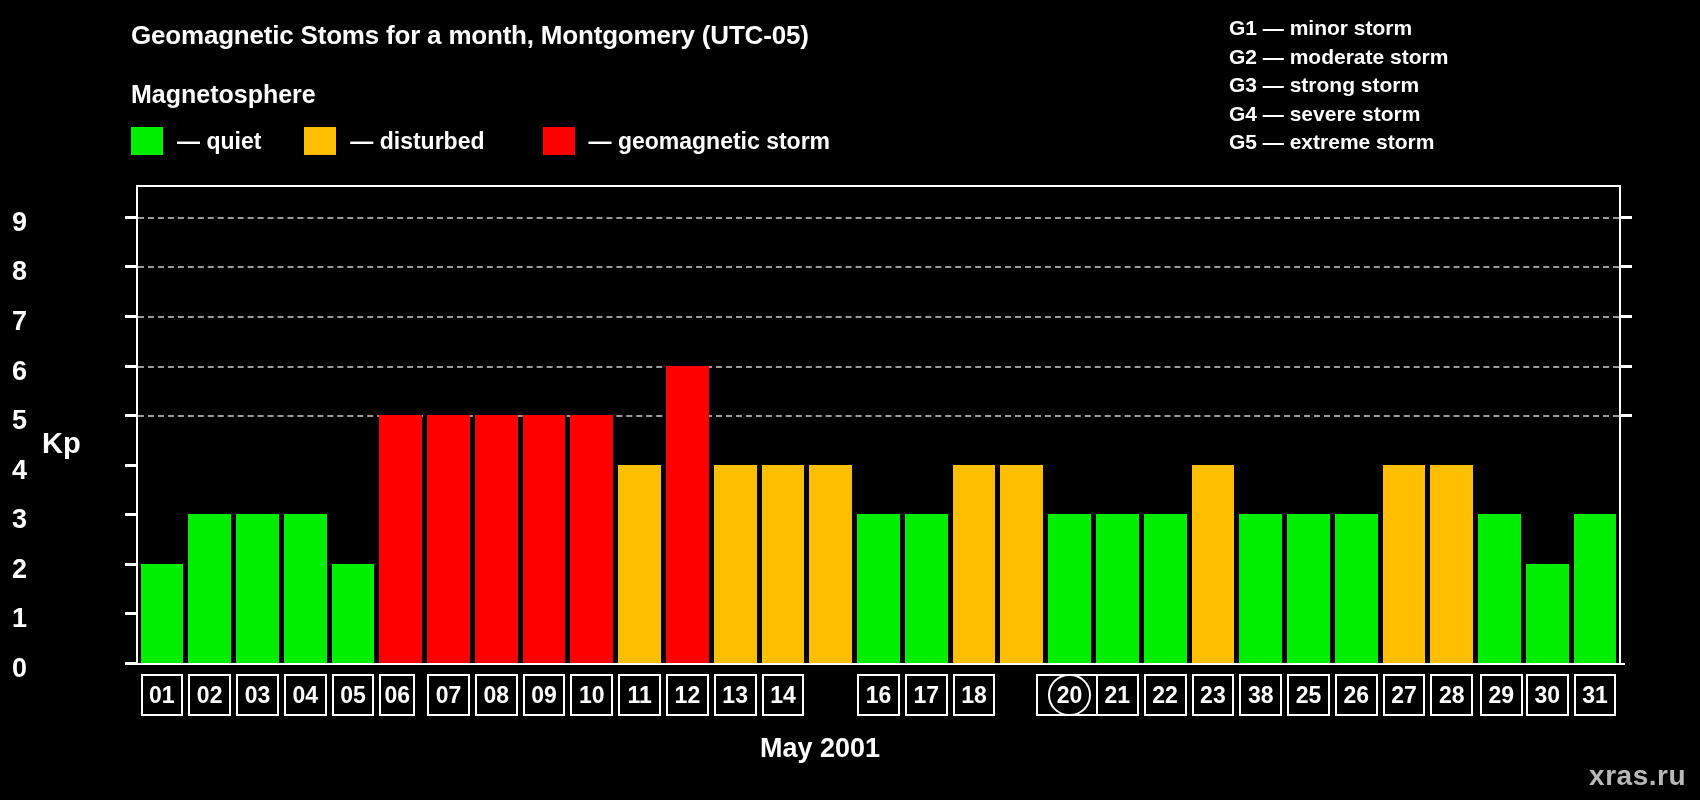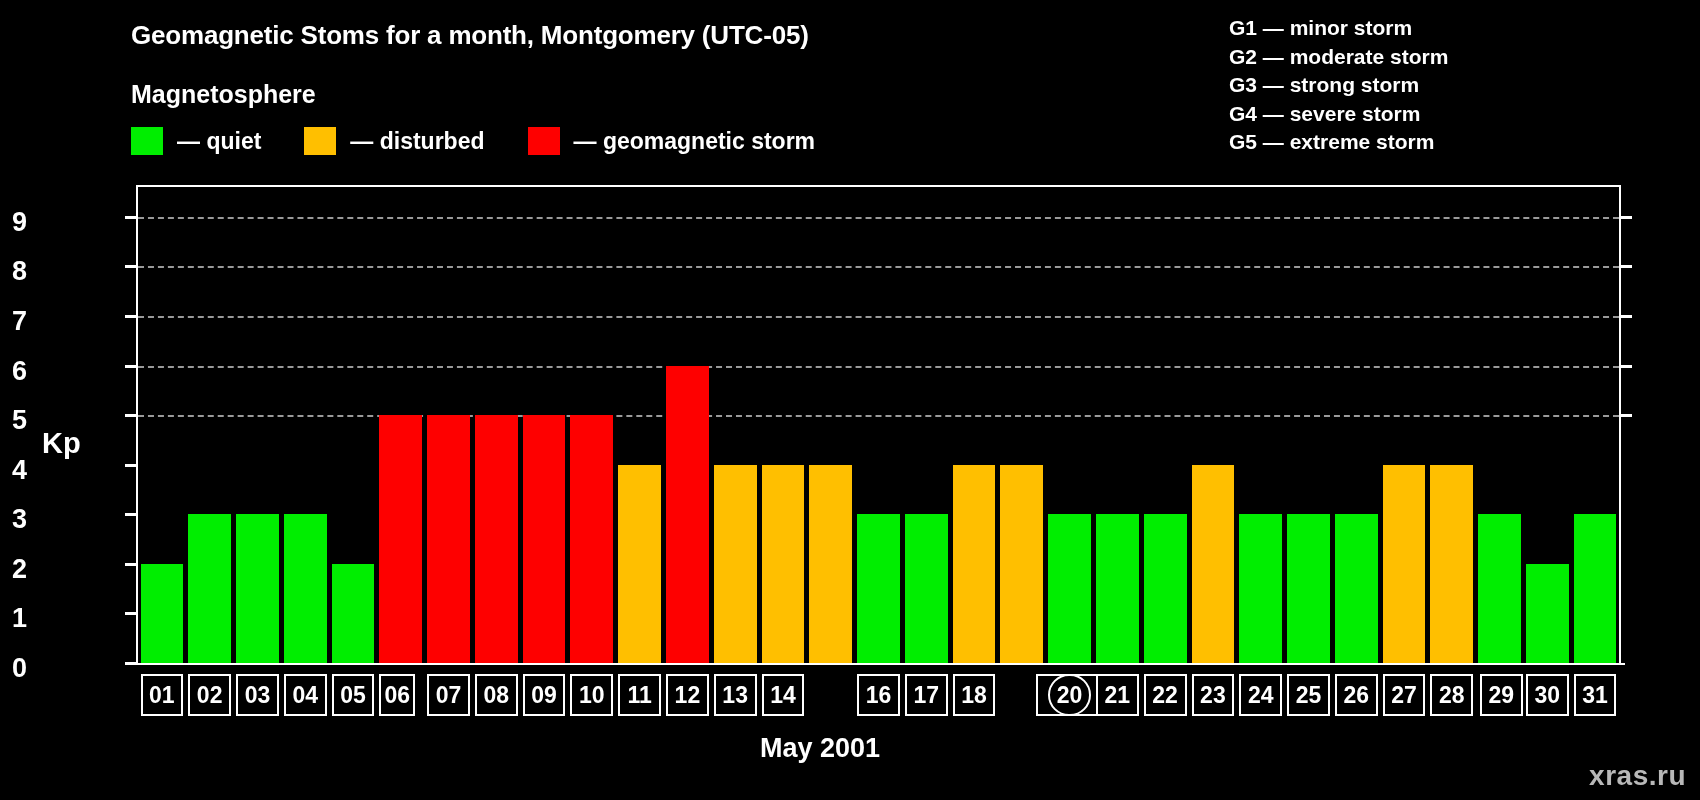--- a/index.html
+++ b/index.html
@@ -49,21 +49,21 @@
     display: block;
   }
   .legend-label {
     font-size: 23px; font-weight: bold;
     color: #ffffff;
     margin-left: 14px;
     white-space: nowrap;
   }
   #li-quiet { margin-right: 0; }
   #li-quiet .legend-label { margin-right: 43px; }
-  #li-disturbed .legend-label { margin-right: 43px; }
+  #li-disturbed .legend-label { margin-right: 58px; }
 
   
   #g-legend {
     position: absolute;
     left: 1229px; top: 14px;
     display: flex; flex-direction: column;
   }
   .g-legend-line {
     font-size: 21px; font-weight: bold;
     color: #ffffff;
@@ -361,21 +361,21 @@
       <div class="daybox" style="left: 623.565px; width: 42.7742px;">14</div>
       <div class="daybox" style="left: 709px; width: 34px; margin-left: 16px;">15</div>
       <div class="daybox" style="left: 719.113px; width: 42.7742px;">16</div>
       <div class="daybox" style="left: 766.887px; width: 42.7742px;">17</div>
       <div class="daybox" style="left: 814.661px; width: 42.7742px;">18</div>
       <div class="daybox" style="left: 898px; width: 63px;">19</div>
       <div class="daybox" style="left: 910.21px; width: 42.7742px; border-radius: 21px;">20</div>
       <div class="daybox" style="left: 957.984px; width: 42.7742px;">21</div>
       <div class="daybox" style="left: 1005.76px; width: 42.7742px;">22</div>
       <div class="daybox" style="left: 1053.53px; width: 42.7742px;">23</div>
-      <div class="daybox" style="left: 1101.31px; width: 42.7742px;">24</div>
+      <div class="daybox" style="left: 1101.31px; width: 42.7742px;">38</div>
       <div class="daybox" style="left: 1149.08px; width: 42.7742px;">25</div>
       <div class="daybox" style="left: 1196.85px; width: 42.7742px;">26</div>
       <div class="daybox" style="left: 1244.63px; width: 42.7742px;">27</div>
       <div class="daybox" style="left: 1292.4px; width: 42.7742px;">28</div>
       <div class="daybox" style="left: 1342px; width: 42.7742px;">29</div>
       <div class="daybox" style="left: 1387.95px; width: 42.7742px;">30</div>
       <div class="daybox" style="left: 1435.73px; width: 42.7742px;">31</div>
     </div>
 
   <div id="xlabel-month"><span>May 2001</span></div>

